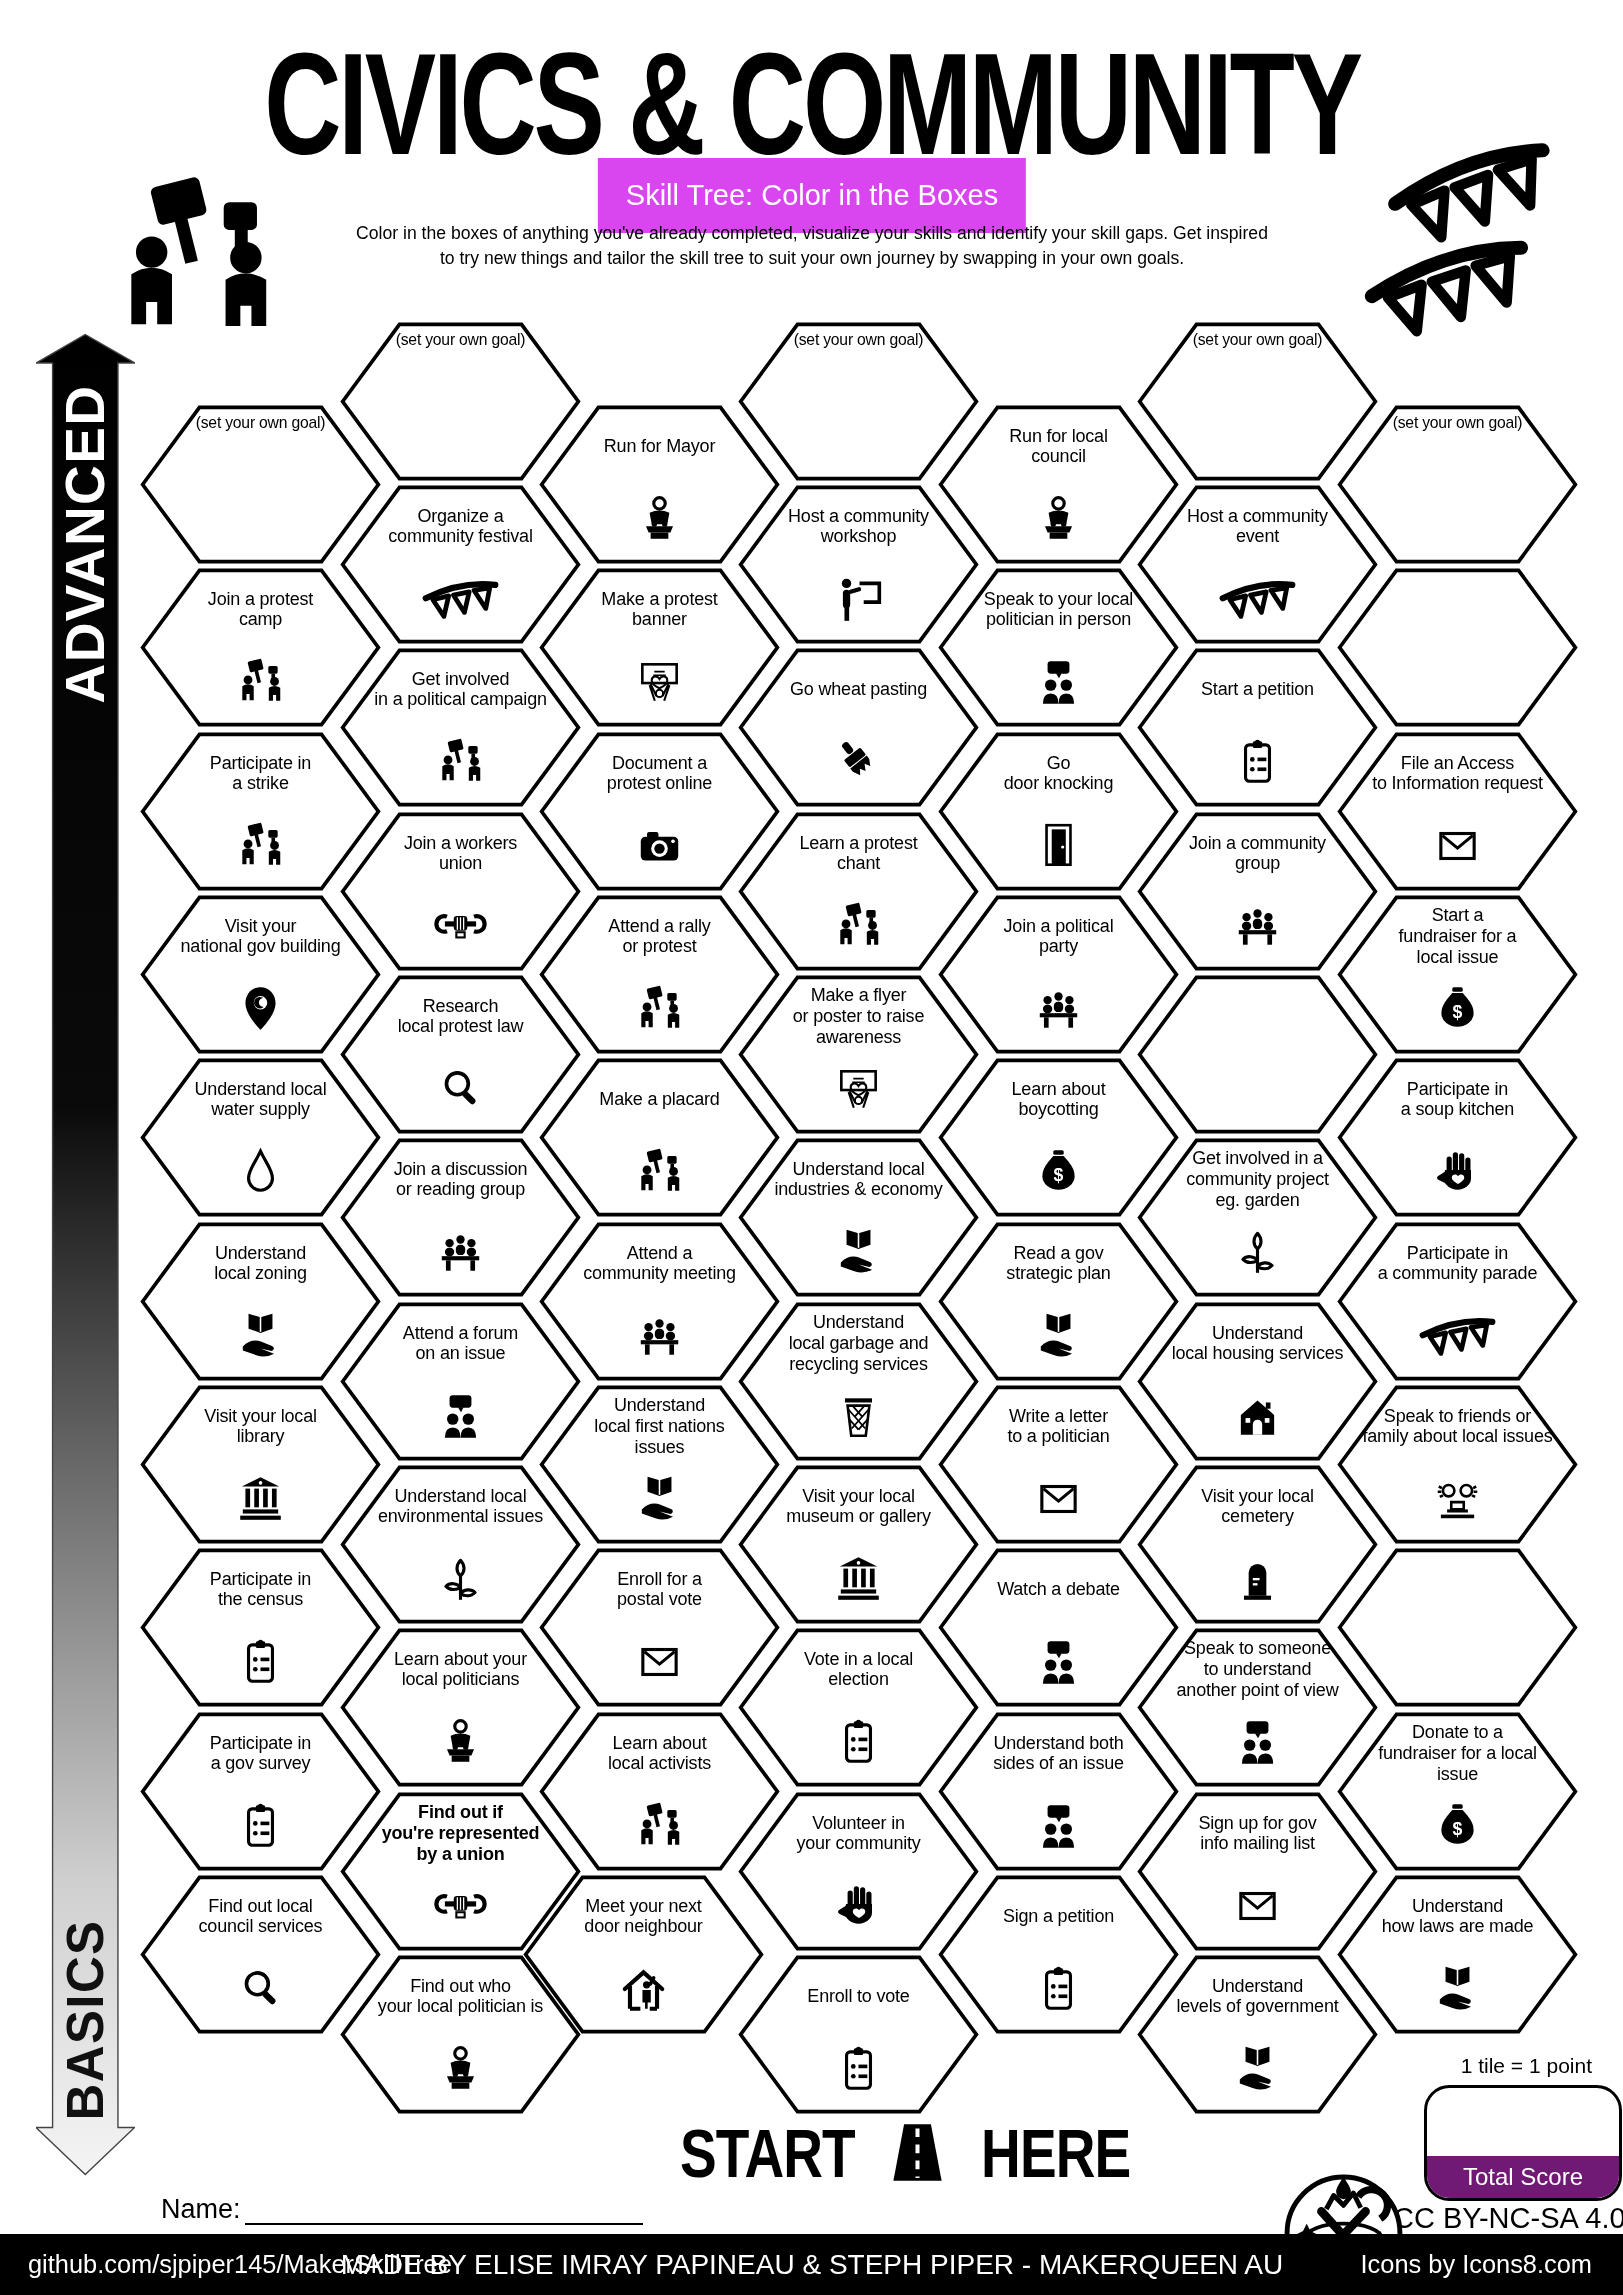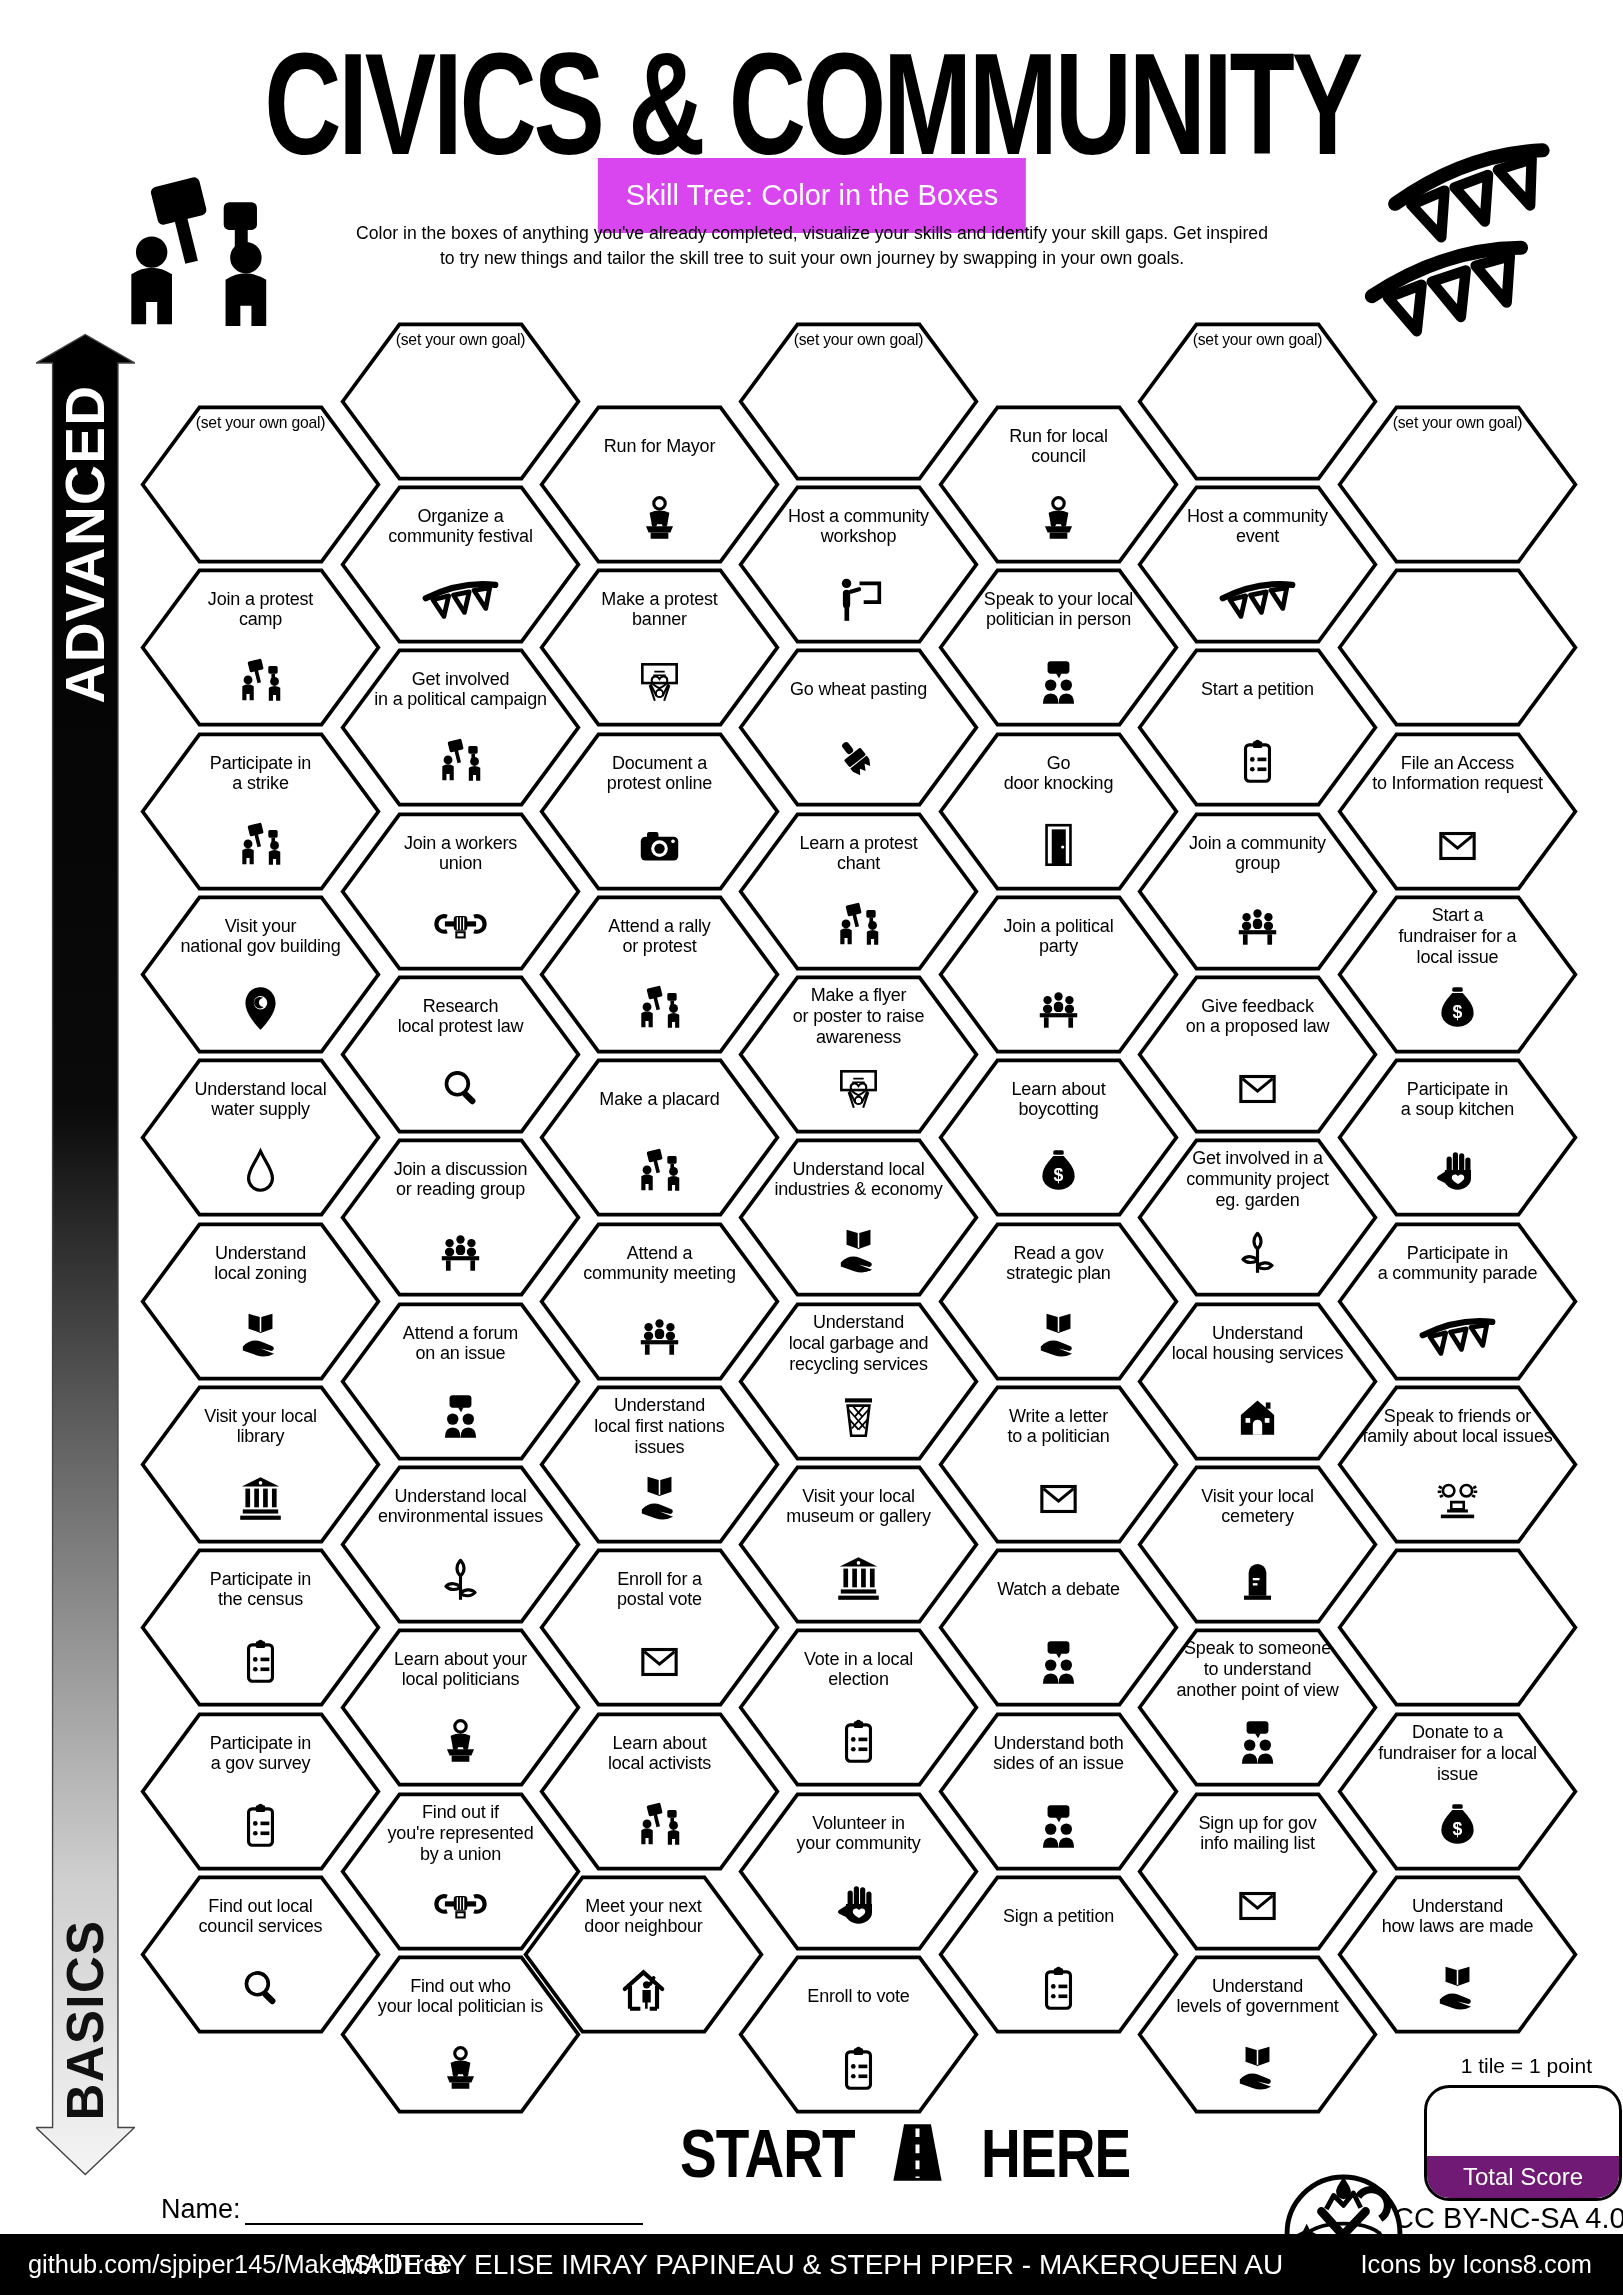--- a/index.html
+++ b/index.html
@@ -562,21 +562,21 @@
         <div class="tile-inner">
           <div class="tile-label">Learn about your
 local politicians</div>
           <div class="icon-wrap">
             <svg class="tile-icon" viewBox="0 0 170 112" width="79" height="52">
               <use href="#politician-icon"></use>
             </svg>
           </div>
         </div>
       </div>
-      <div class="tile" style="left: 340px; top: 1792px;">
+      <div class="tile" style="left: 340px; top: 1792px; font-weight: bold;">
         <svg class="hex" viewBox="0 0 520 344">
           <polygon points="5,172 128,5 392,5 515,172 392,339 128,339"></polygon>
         </svg>
         <div class="tile-inner">
           <div class="tile-label">Find out if
 you're represented
 by a union</div>
           <div class="icon-wrap">
             <svg class="tile-icon" viewBox="0 0 170 112" width="79" height="52">
               <use href="#union-icon"></use>
@@ -1069,29 +1069,20 @@
             <svg class="tile-icon" viewBox="0 0 170 112" width="79" height="52">
               <use href="#group-icon"></use>
             </svg>
           </div>
         </div>
       </div>
       <div class="tile" style="left: 1137px; top: 975px;">
         <svg class="hex" viewBox="0 0 520 344">
           <polygon points="5,172 128,5 392,5 515,172 392,339 128,339"></polygon>
         </svg>
-        <div class="tile-inner">
-          <div class="tile-label">Give feedback
-on a proposed law</div>
-          <div class="icon-wrap">
-            <svg class="tile-icon" viewBox="0 0 170 112" width="79" height="52">
-              <use href="#envelope-icon"></use>
-            </svg>
-          </div>
-        </div>
       </div>
       <div class="tile" style="left: 1137px; top: 1138px;">
         <svg class="hex" viewBox="0 0 520 344">
           <polygon points="5,172 128,5 392,5 515,172 392,339 128,339"></polygon>
         </svg>
         <div class="tile-inner">
           <div class="tile-label">Get involved in a
 community project
 eg. garden</div>
           <div class="icon-wrap">

